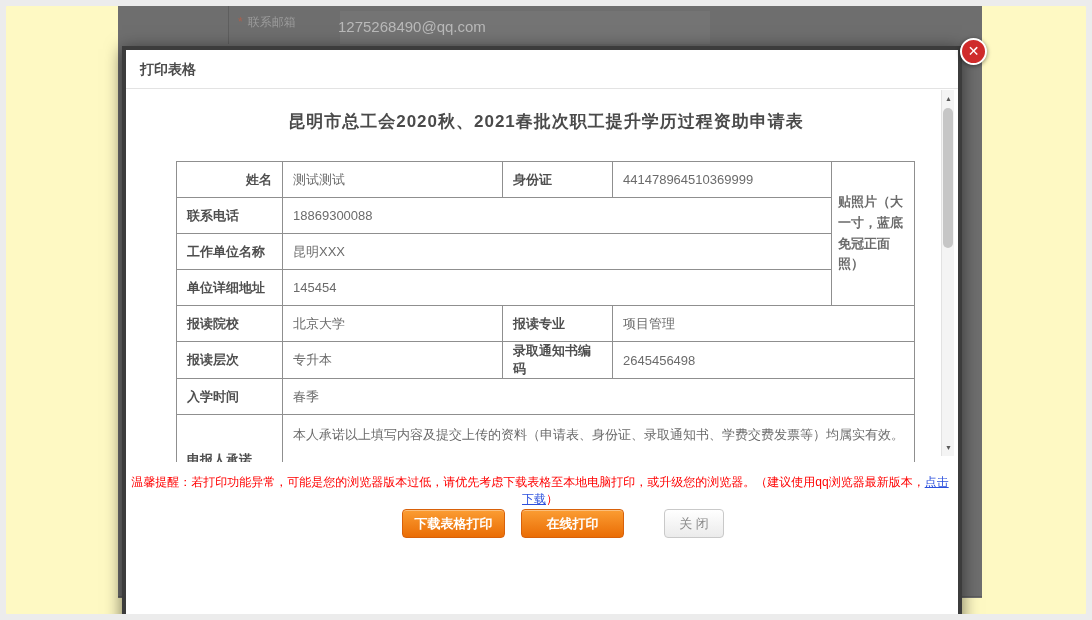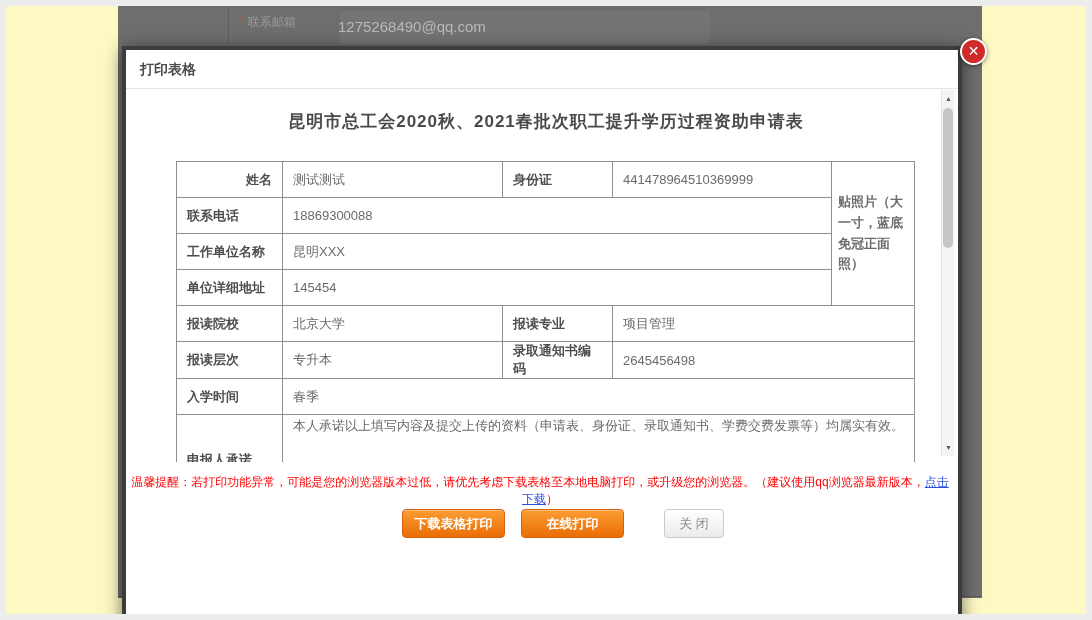--- a/index.html
+++ b/index.html
@@ -24,21 +24,21 @@
   .modal-header { height:39px; line-height:39px; padding-left:14px; font-size:14px; font-weight:bold; color:#4c4c4c; border-bottom:1px solid #e3e3e3; }
   .modal-scroll { position:absolute; left:0; top:40px; width:828px; height:372px; overflow:hidden; background:#fff; }
   .form-title { margin-top:20px; text-align:center; font-size:17px; font-weight:bold; color:#4a4a4a; letter-spacing:1px;padding-left:12px; }
 
   table.app-table { border-collapse:collapse; margin:28px 0 0 50px; table-layout:fixed; width:738px; }
   .app-table td { border:1px solid #8f8f8f; font-size:13px; padding:0 10px; height:36px; vertical-align:middle; color:#6b6b6b; background:#fff; }
   .app-table td.lbl { font-weight:bold; color:#4f4f4f; }
   .c1{width:106px;text-align:right;} .c2{width:220px;} .c3{width:110px;} .c4{width:219px;} .c5{width:83px;}
   .photo-cell { font-weight:bold; color:#4f4f4f; line-height:1.6; padding:4px 6px !important; }
   .pledge-row td { height:90px; }
-  .pledge-row td.pledge { vertical-align:top; padding-top:2px; }
+  .pledge-row td.pledge { vertical-align:top; padding-top:11px; }
   .pledge-row td.lbl { vertical-align:middle; }
 
   
   .sb-track { position:absolute; left:815px; top:40px; width:13px; height:366px; background:#f4f4f4; border-left:1px solid #e2e2e2; }
   .sb-arrow { position:absolute; left:0; width:13px; height:13px; font-size:7px; color:#5a5a5a; text-align:center; line-height:13px; }
   .sb-up { top:2px; } .sb-down { bottom:2px; }
   .sb-thumb { position:absolute; left:1px; top:18px; width:10px; height:140px; background:#c6c6c6; border-radius:6px; }
 
   .warning { position:absolute; left:0; top:424px; width:828px; text-align:center; font-size:12px; color:#ff0000; }
   .warning a { color:#2b50dd; text-decoration:underline; cursor:pointer; }

